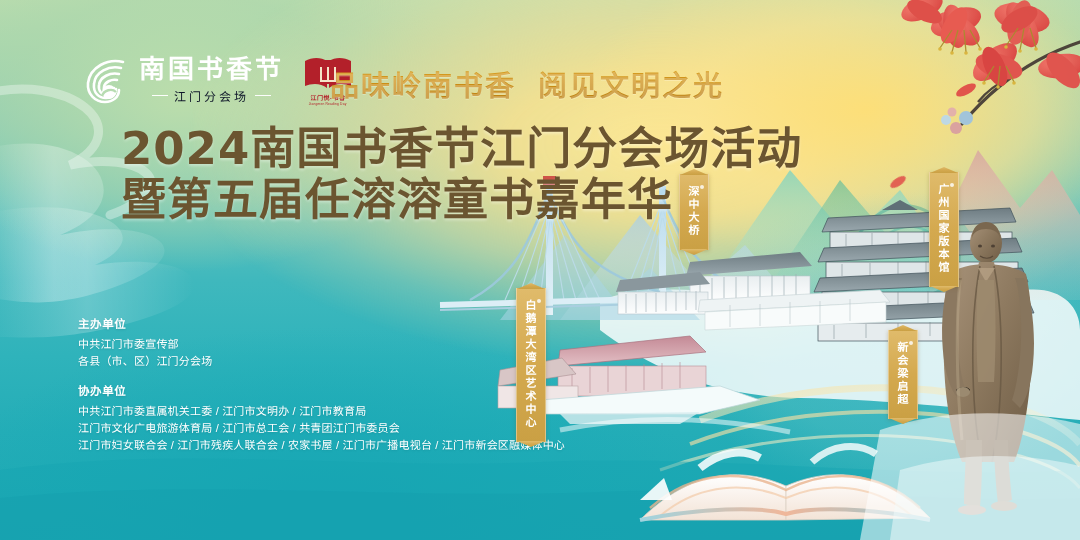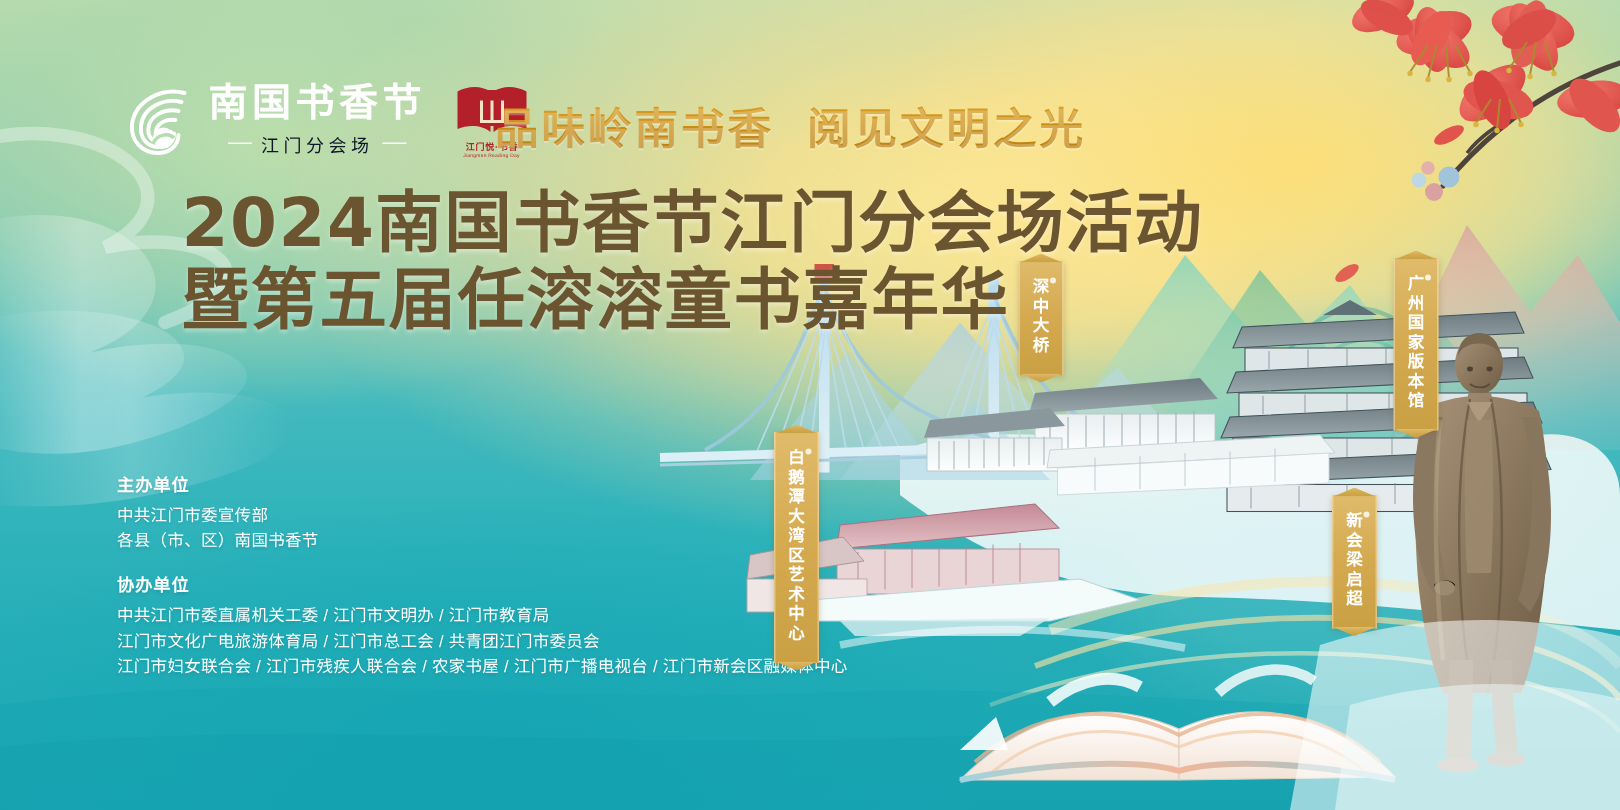--- a/index.html
+++ b/index.html
@@ -496,21 +496,21 @@
 
   <div class="title">
     <span class="l1">2024南国书香节江门分会场活动</span>
     <span class="l2">暨第五届任溶溶童书嘉年华</span>
   </div>
 
   <div class="credits">
     <div class="cred-block">
       <div class="cred-h">主办单位</div>
       <div class="cred-l">中共江门市委宣传部</div>
-      <div class="cred-l">各县（市、区）南国书香节</div>
+      <div class="cred-l">各县（市、区）江门分会场</div>
     </div>
     <div class="cred-block">
       <div class="cred-h">协办单位</div>
       <div class="cred-l">中共江门市委直属机关工委 / 江门市文明办 / 江门市教育局</div>
       <div class="cred-l">江门市文化广电旅游体育局 / 江门市总工会 / 共青团江门市委员会</div>
       <div class="cred-l">江门市妇女联合会 / 江门市残疾人联合会 / 农家书屋 / 江门市广播电视台 / 江门市新会区融媒体中心</div>
     </div>
   </div>
 
   <div class="vtag" id="tag-shenzhong">

